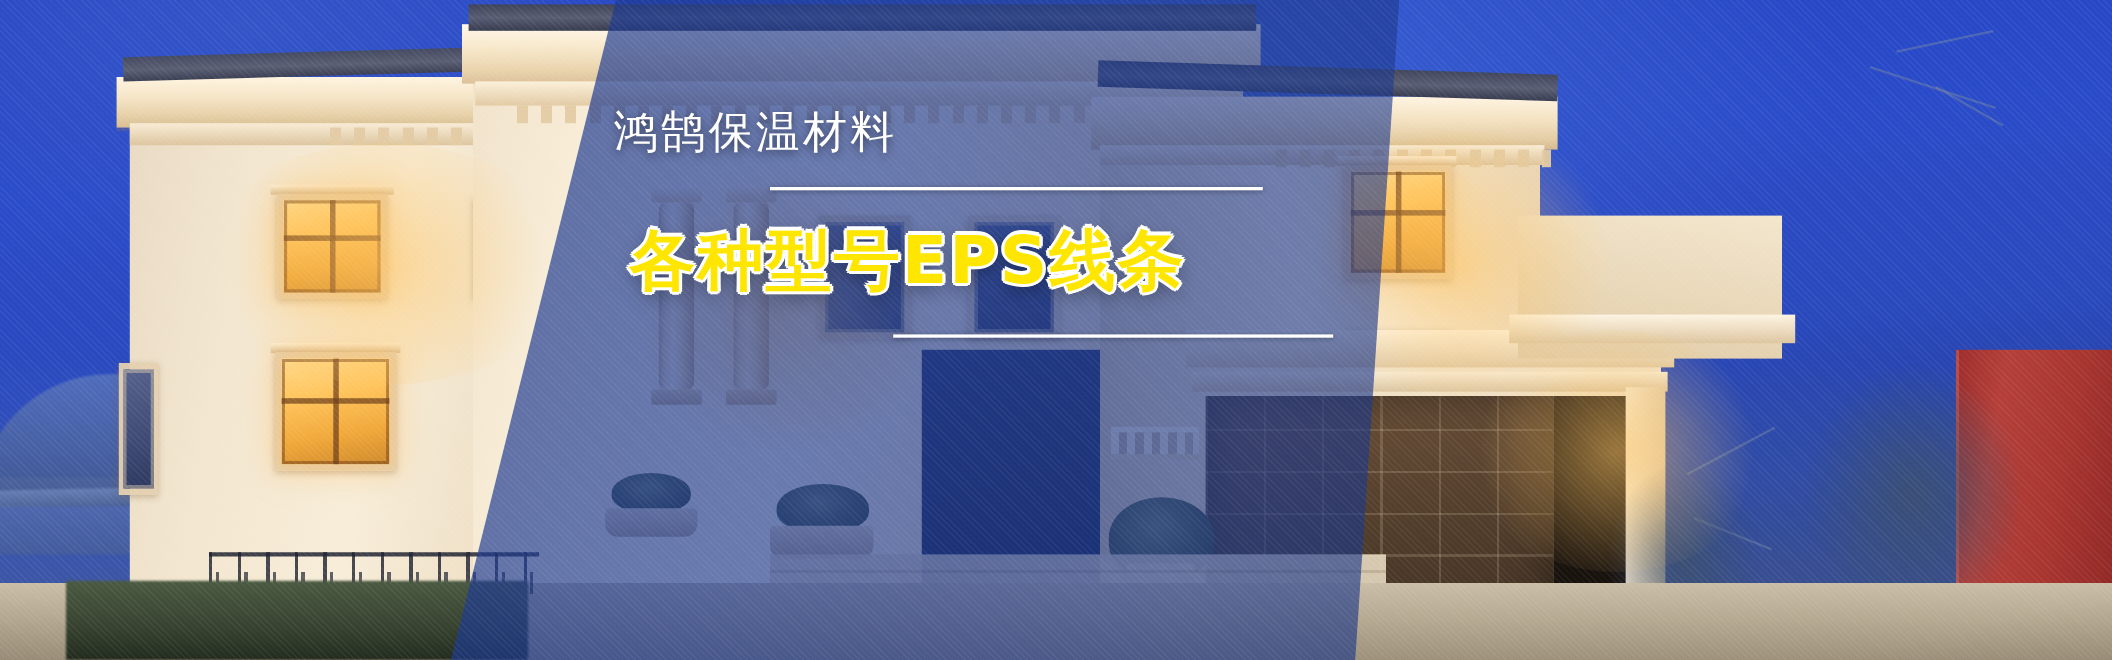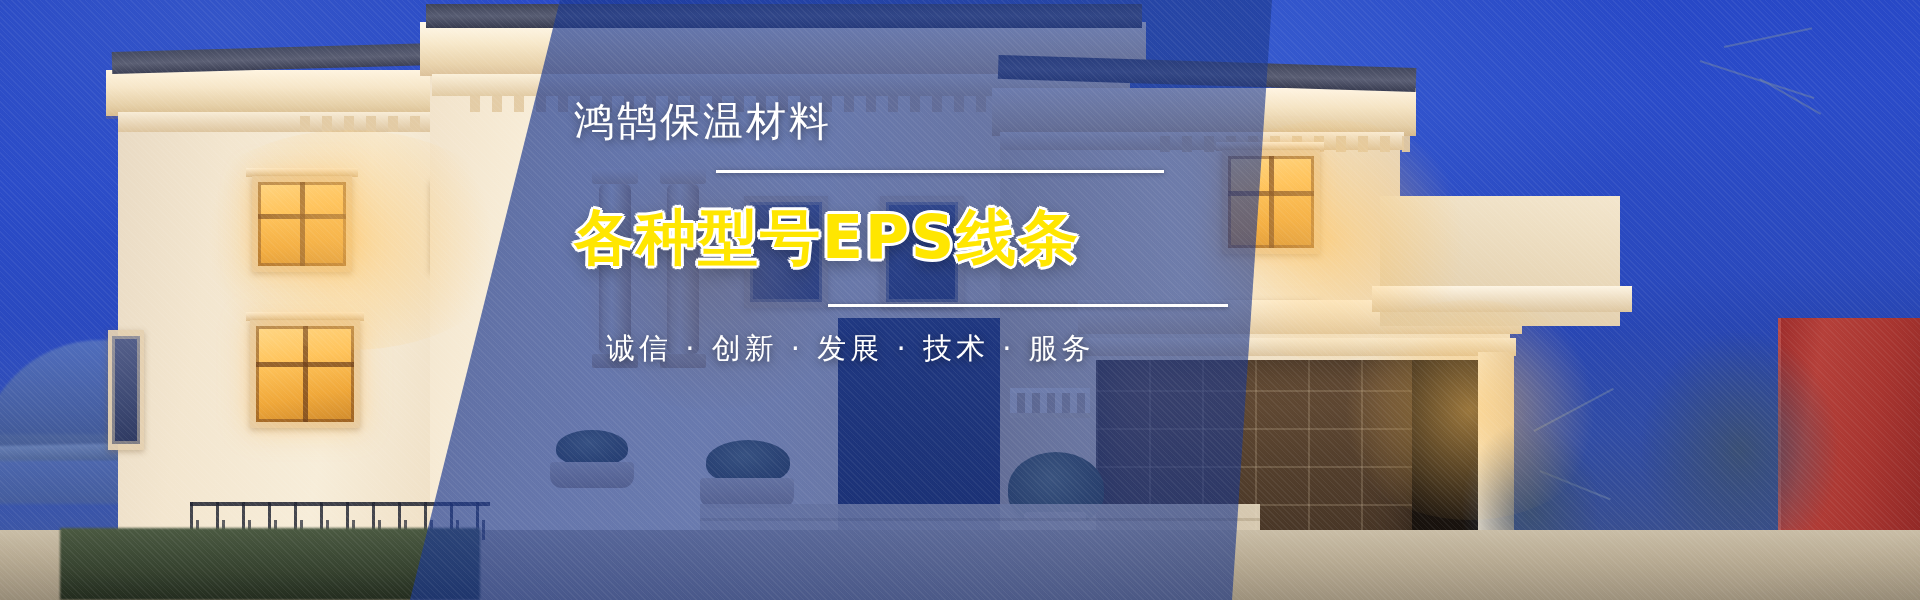--- a/index.html
+++ b/index.html
@@ -308,37 +308,37 @@
     pointer-events:none;
   }
   .vignette{
     position:absolute; inset:0;
     background:radial-gradient(ellipse 120% 120% at 50% 45%, rgba(0,0,0,0) 55%, rgba(0,0,0,.26) 100%);
     pointer-events:none;
   }
 
   
   .copy{
-    position:absolute; left:572px; top:96px; width:640px;
+    position:absolute; left:556px; top:96px; width:640px;
     z-index:40;
   }
   .brand{
     font-size:40px; font-weight:400; color:#ffffff;
     letter-spacing:3px; line-height:1.25;
     text-shadow:0 2px 9px rgba(0,0,0,.50);
     margin:0 0 24px 0; padding-left:2px;
   }
   .rule{
     height:3px; width:448px; background:#ffffff;
     box-shadow:0 1px 5px rgba(0,0,0,.35);
   }
   .rule.top{ margin:0 0 28px 144px; width:448px; }
   .headline{
     font-size:60px; font-weight:700; color:#ffe600;
-    letter-spacing:2px; line-height:1.22; margin:2px;
+    letter-spacing:2px; line-height:1.22; margin:16px;
     text-shadow:
       -2px -2px 0 #ffffff,  2px -2px 0 #ffffff,
       -2px  2px 0 #ffffff,  2px  2px 0 #ffffff,
       -3px  0   0 #ffffff,  3px  0   0 #ffffff,
        0   -3px 0 #ffffff,  0    3px 0 #ffffff,
        0 6px 16px rgba(0,0,0,.42);
   }
   .rule.bottom{ margin:30px 0 0 256px; width:400px; height:3px; }
   .tagline{
     font-size:29px; color:#ffffff; font-weight:400;
@@ -497,16 +497,15 @@
   <div class="copy">
     <div class="brand">鸿鹄保温材料</div>
 
     <div class="rule top"></div>
 
     <div class="headline">各种型号EPS线条</div>
 
 
     <div class="rule bottom"></div>
 
-    <div class="tagline">诚信 · 创新 · 发展 · 技术 · 服务</div>
   </div>
 
 </div>
 
 </body></html>

